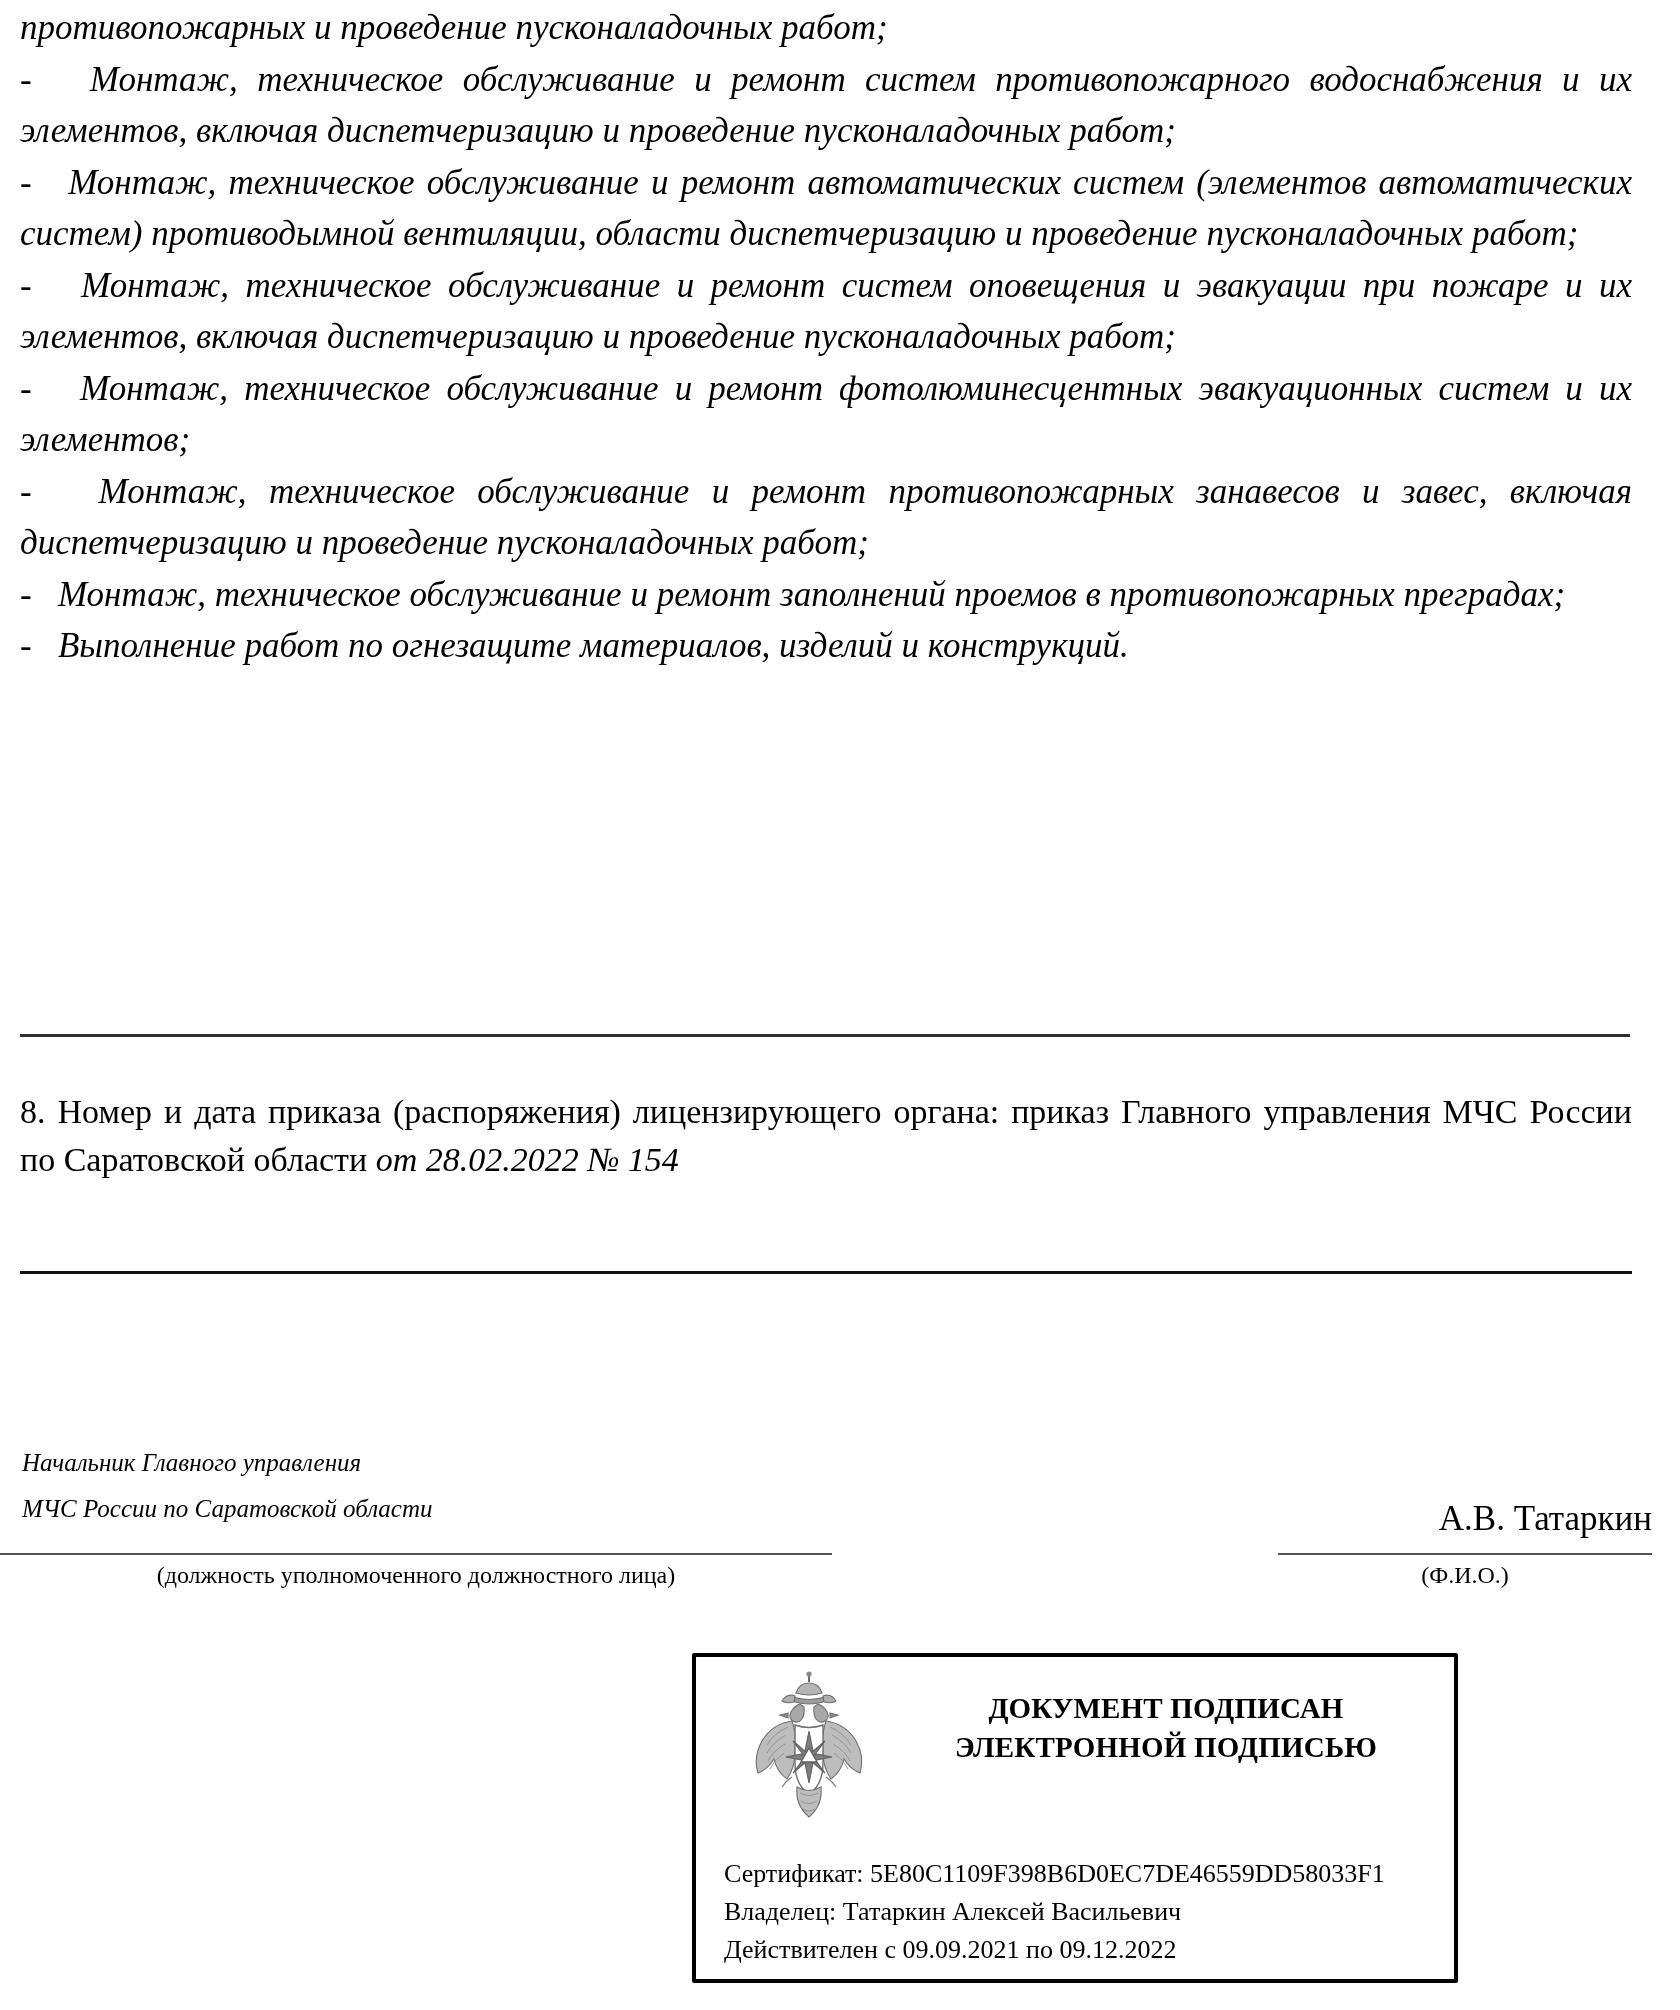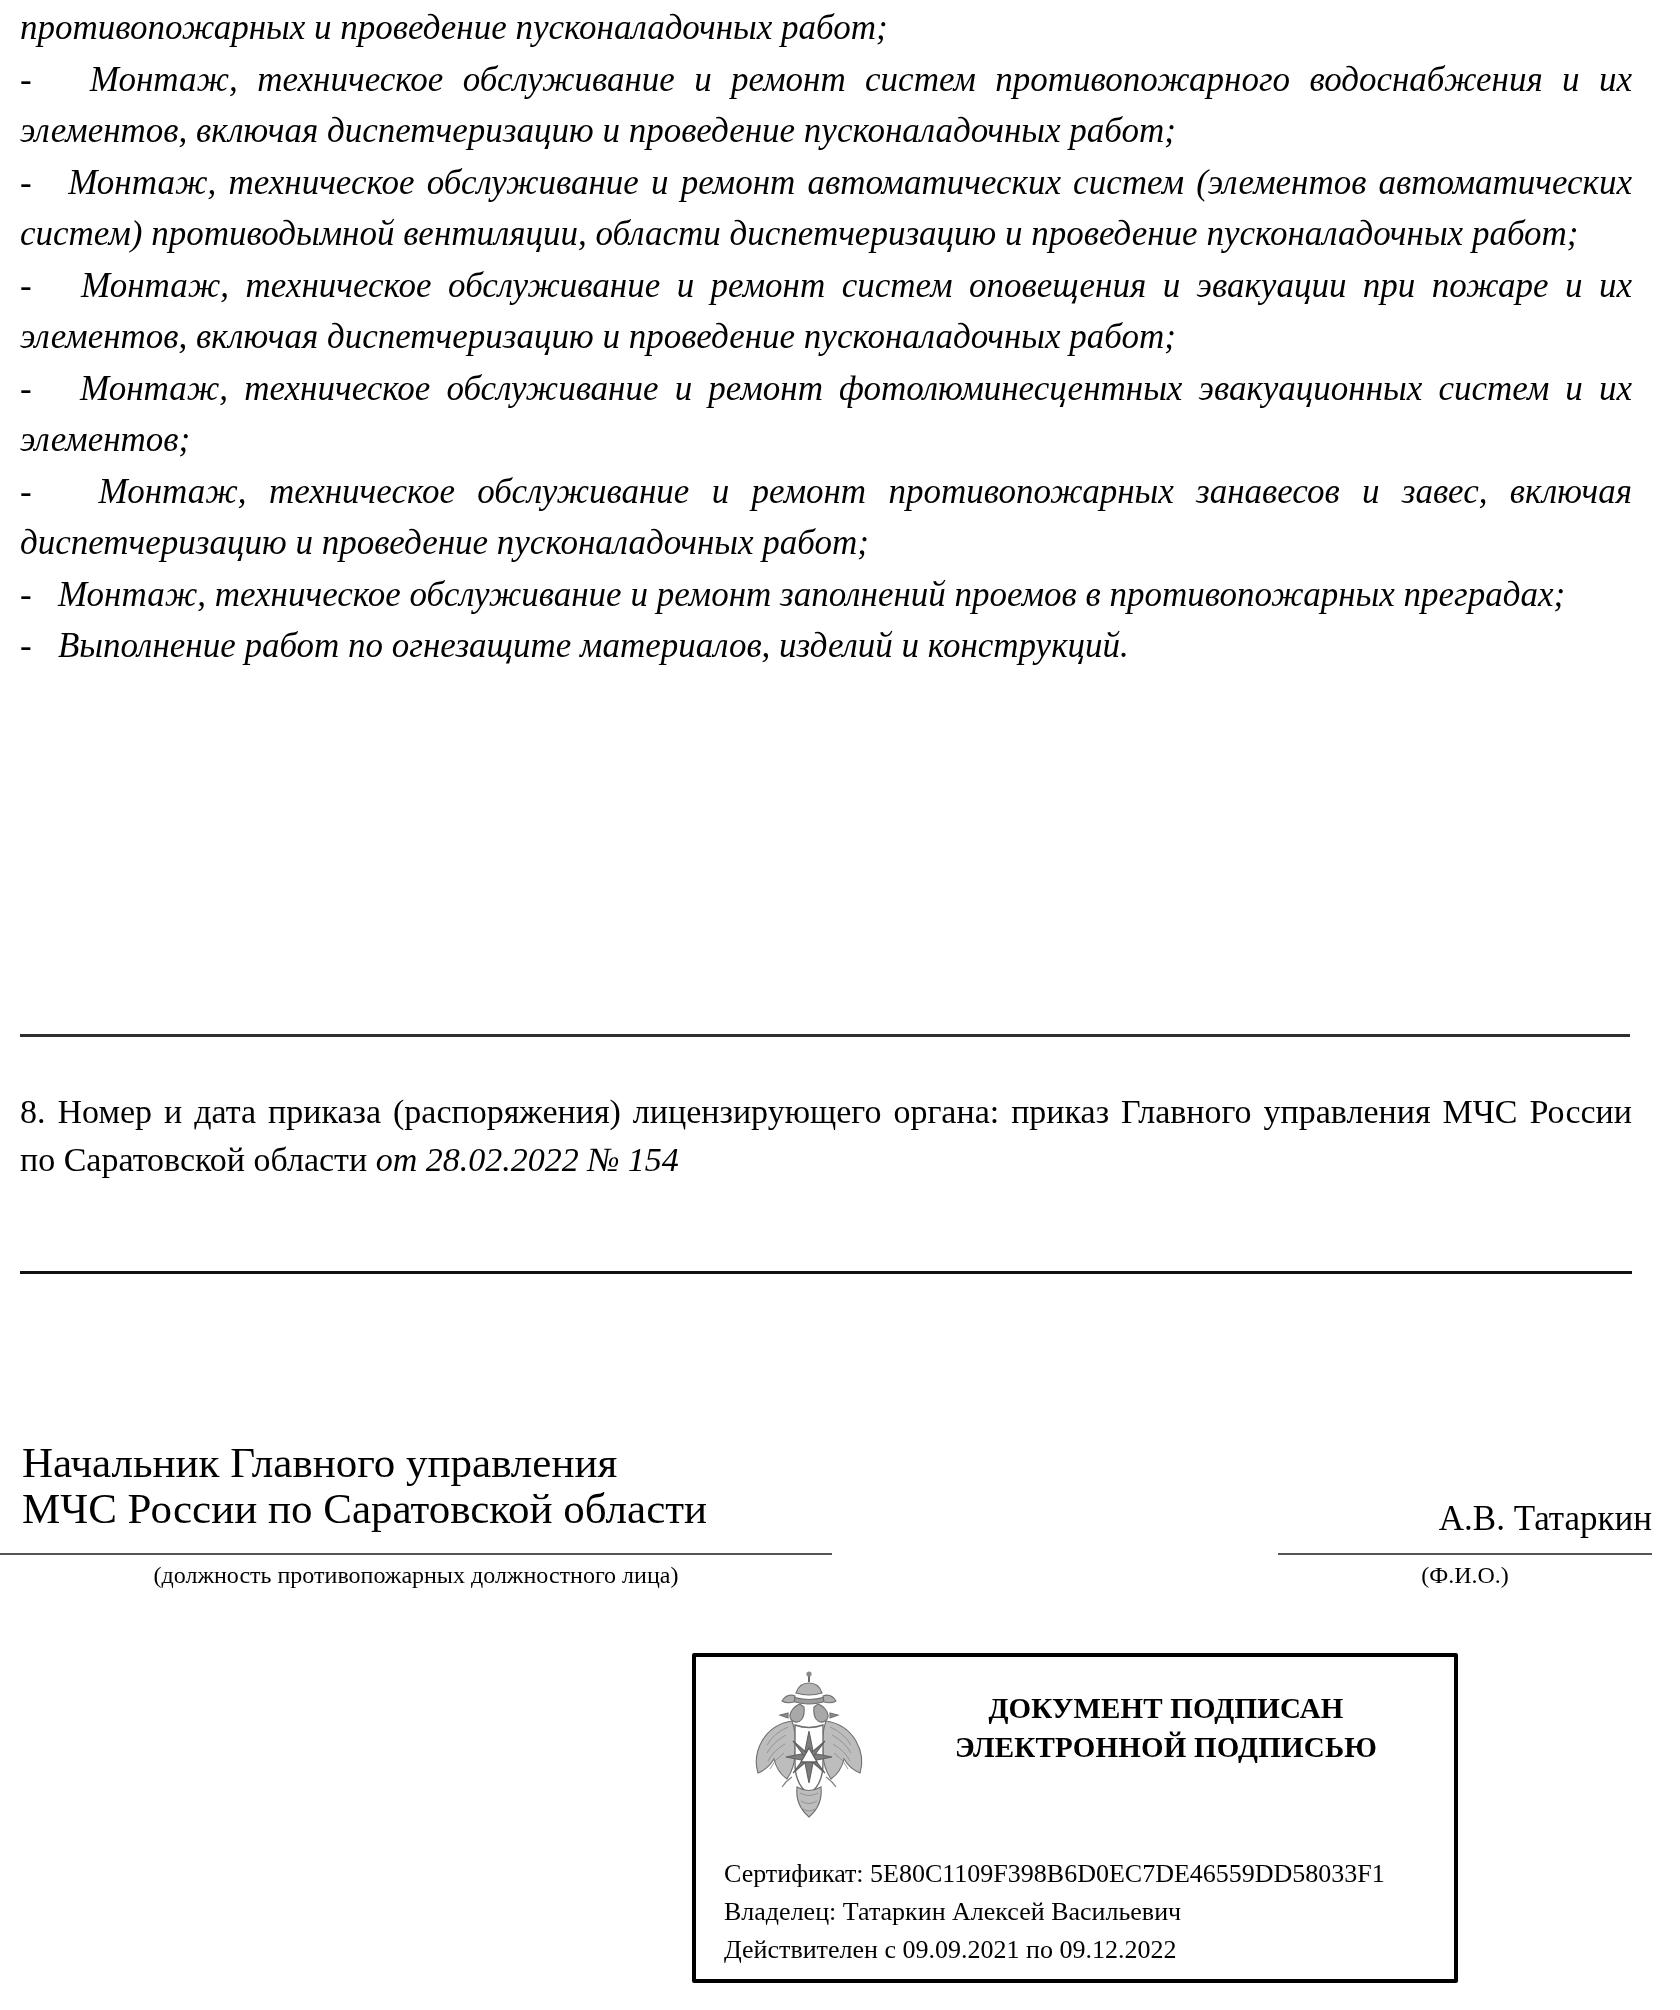--- a/index.html
+++ b/index.html
@@ -83,23 +83,24 @@
     width: 1680px;
     height: 180px;
   }
   .sig-left {
     position: absolute;
     left: 22px;
     top: 0;
     width: 810px;
   }
   .sig-left .l {
-    font-size: 43px;
+    font-size: 25px;
     line-height: 46px;
     white-space: nowrap;
+    font-style: italic;
   }
   .sig-left-line {
     position: absolute;
     left: 0px;
     top: 1553px;
     width: 832px;
     height: 2px;
     background: #555555;
   }
   .sig-left-caption {
@@ -216,21 +217,21 @@
   <div class="rule rule-2"></div>
 
   <div class="sig">
     <div class="sig-left">
       <div class="l">Начальник Главного управления</div>
       <div class="l">МЧС России по Саратовской области</div>
     </div>
   </div>
 
   <div class="sig-left-line"></div>
-  <div class="sig-left-caption">(должность противопожарных должностного лица)</div>
+  <div class="sig-left-caption">(должность уполномоченного должностного лица)</div>
 
   <div class="sig-right-name">А.В. Татаркин</div>
   <div class="sig-right-line"></div>
   <div class="sig-right-caption">(Ф.И.О.)</div>
 
   <div class="stamp">
 
     <div class="stamp-emblem">
       <svg viewBox="0 0 130 165" width="130" height="165" aria-hidden="true">
         <g fill="none" stroke="#7a7a7a" stroke-width="1.1">

